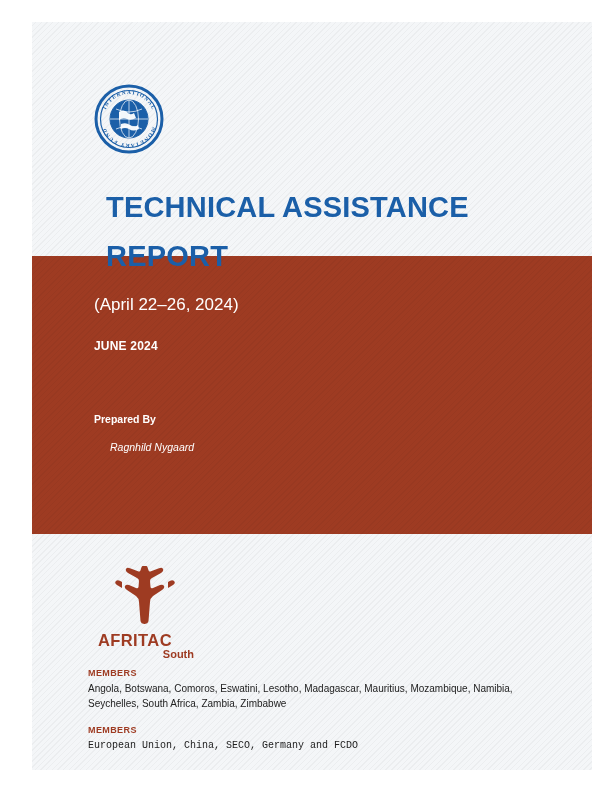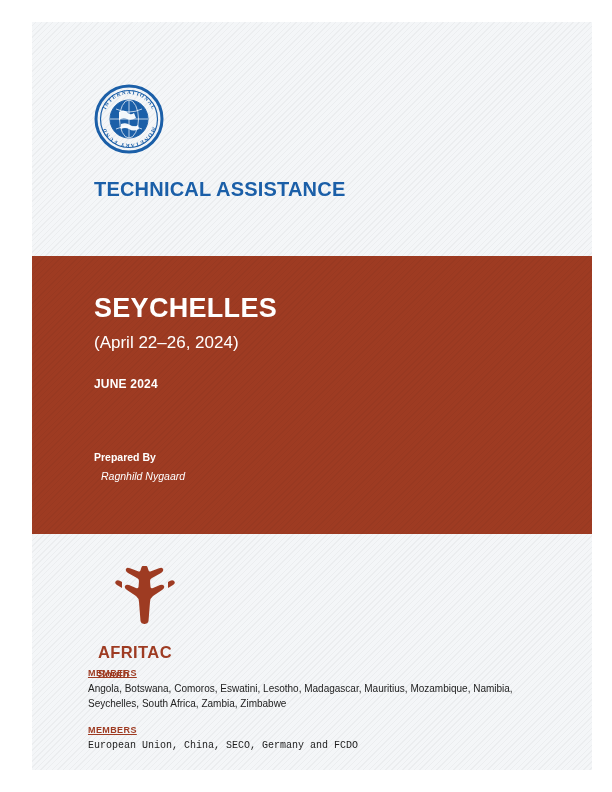--- a/index.html
+++ b/index.html
@@ -87,25 +87,25 @@
   .imf-logo svg { display:block; }
 
   .title-block {
     position: absolute;
     left: 74px;
     top: 155px;
     width: 460px;
   }
   .doc-type {
     color: #1b5fa8;
-    font-size: 20px;
+    font-size: 29px;
     font-weight: bold;
     line-height: 1.28;
     letter-spacing: 0.2px;
-    margin: 0;
+    margin: 12px;
   }
 
   .mid-content {
     position: absolute;
     left: 74px;
     top: 272px;
     width: 470px;
     color: #ffffff;
   }
   .country {
@@ -128,66 +128,66 @@
     margin: 0 0 60px 0;
   }
   .prepared-label {
     font-size: 10.5px;
     font-weight: bold;
     margin: 0 0 2px 0;
   }
   .prepared-name {
     font-size: 10.5px;
     font-style: italic;
-    margin: 7px;
+    margin: 16px;
   }
 
   
   .afritac {
     position: absolute;
     left: 78px;
     top: 544px;
     width: 110px;
   }
   .afritac-tree {
     position: relative;
     width: 66px;
     height: 58px;
     margin-left: 14px;
   }
   .afritac-word {
-    margin-top: 20px;
+    margin-top: 8px;
     color: #9e3b22;
     font-size: 16.5px;
     font-weight: bold;
     letter-spacing: 0.4px;
     line-height: 1;
   }
   .afritac-sub {
     color: #9e3b22;
     font-size: 11px;
     font-weight: bold;
+    text-align: right;
     width: 96px;
-    margin-top: 8px;
+    margin-top: 0;
     line-height: 1;
   }
 
   .footer-block {
     position: absolute;
     left: 68px;
     top: 646px;
     width: 470px;
   }
   .foot-head {
     color: #9e3b22;
     font-size: 9px;
     font-weight: bold;
     letter-spacing: 0.4px;
     margin: 0 0 4px 0;
-    text-decoration: underline;
   }
   .foot-body {
     color: #222222;
     font-size: 10px;
     line-height: 1.45;
     margin: 0 0 14px 0;
   }
   .foot-body.last { margin-bottom: 0; font-family: Liberation Mono, monospace; }
 </style>
 </head>
@@ -221,24 +221,24 @@
           <textPath href="#arcTop" startOffset="12%">INTERNATIONAL</textPath>
         </text>
         <text font-family="Liberation Serif, serif" font-size="5.4" font-weight="bold" fill="#1b5fa8" letter-spacing="1.1">
           <textPath href="#arcBot" startOffset="10%">MONETARY FUND</textPath>
         </text>
       </svg>
     </div>
 
     <div class="title-block">
       <div class="doc-type">TECHNICAL ASSISTANCE</div>
+      <div class="doc-type">REPORT</div>
     </div>
 
     <div class="mid-content">
-      <div class="country">SEYCHELLES</div>
       <div class="subtitle">
         <div>(April 22–26, 2024)</div>
       </div>
       <div class="date">JUNE 2024</div>
       <div class="prepared-label">Prepared By</div>
       <div class="prepared-name">Ragnhild Nygaard</div>
     </div>
 
     <div class="afritac">
       <div class="afritac-tree">

